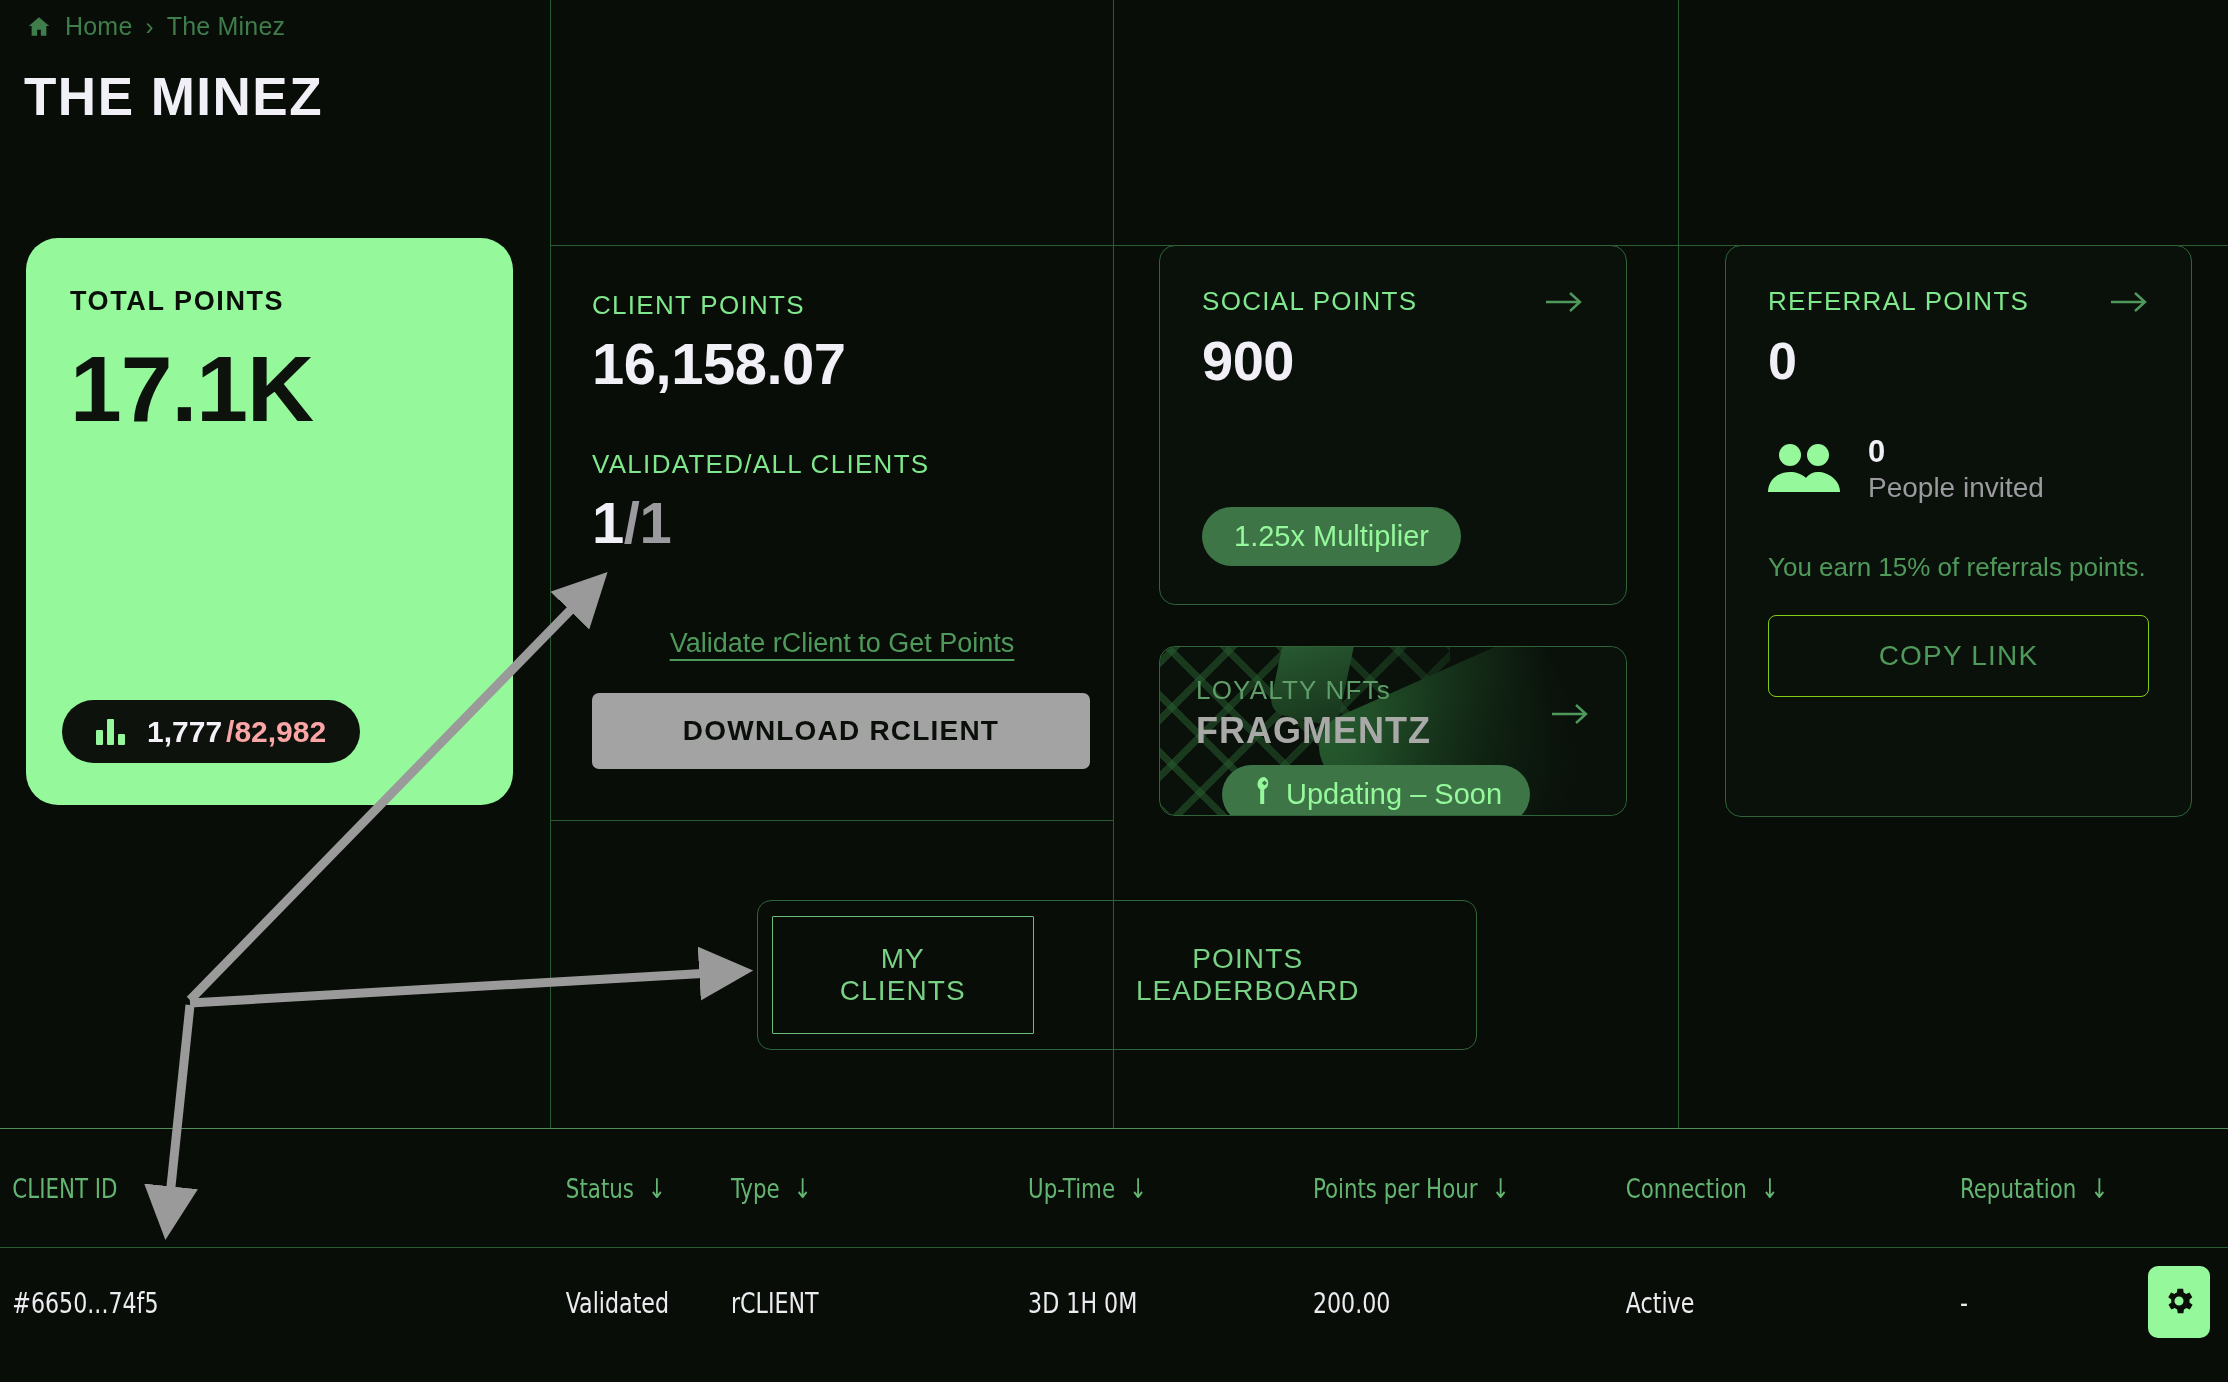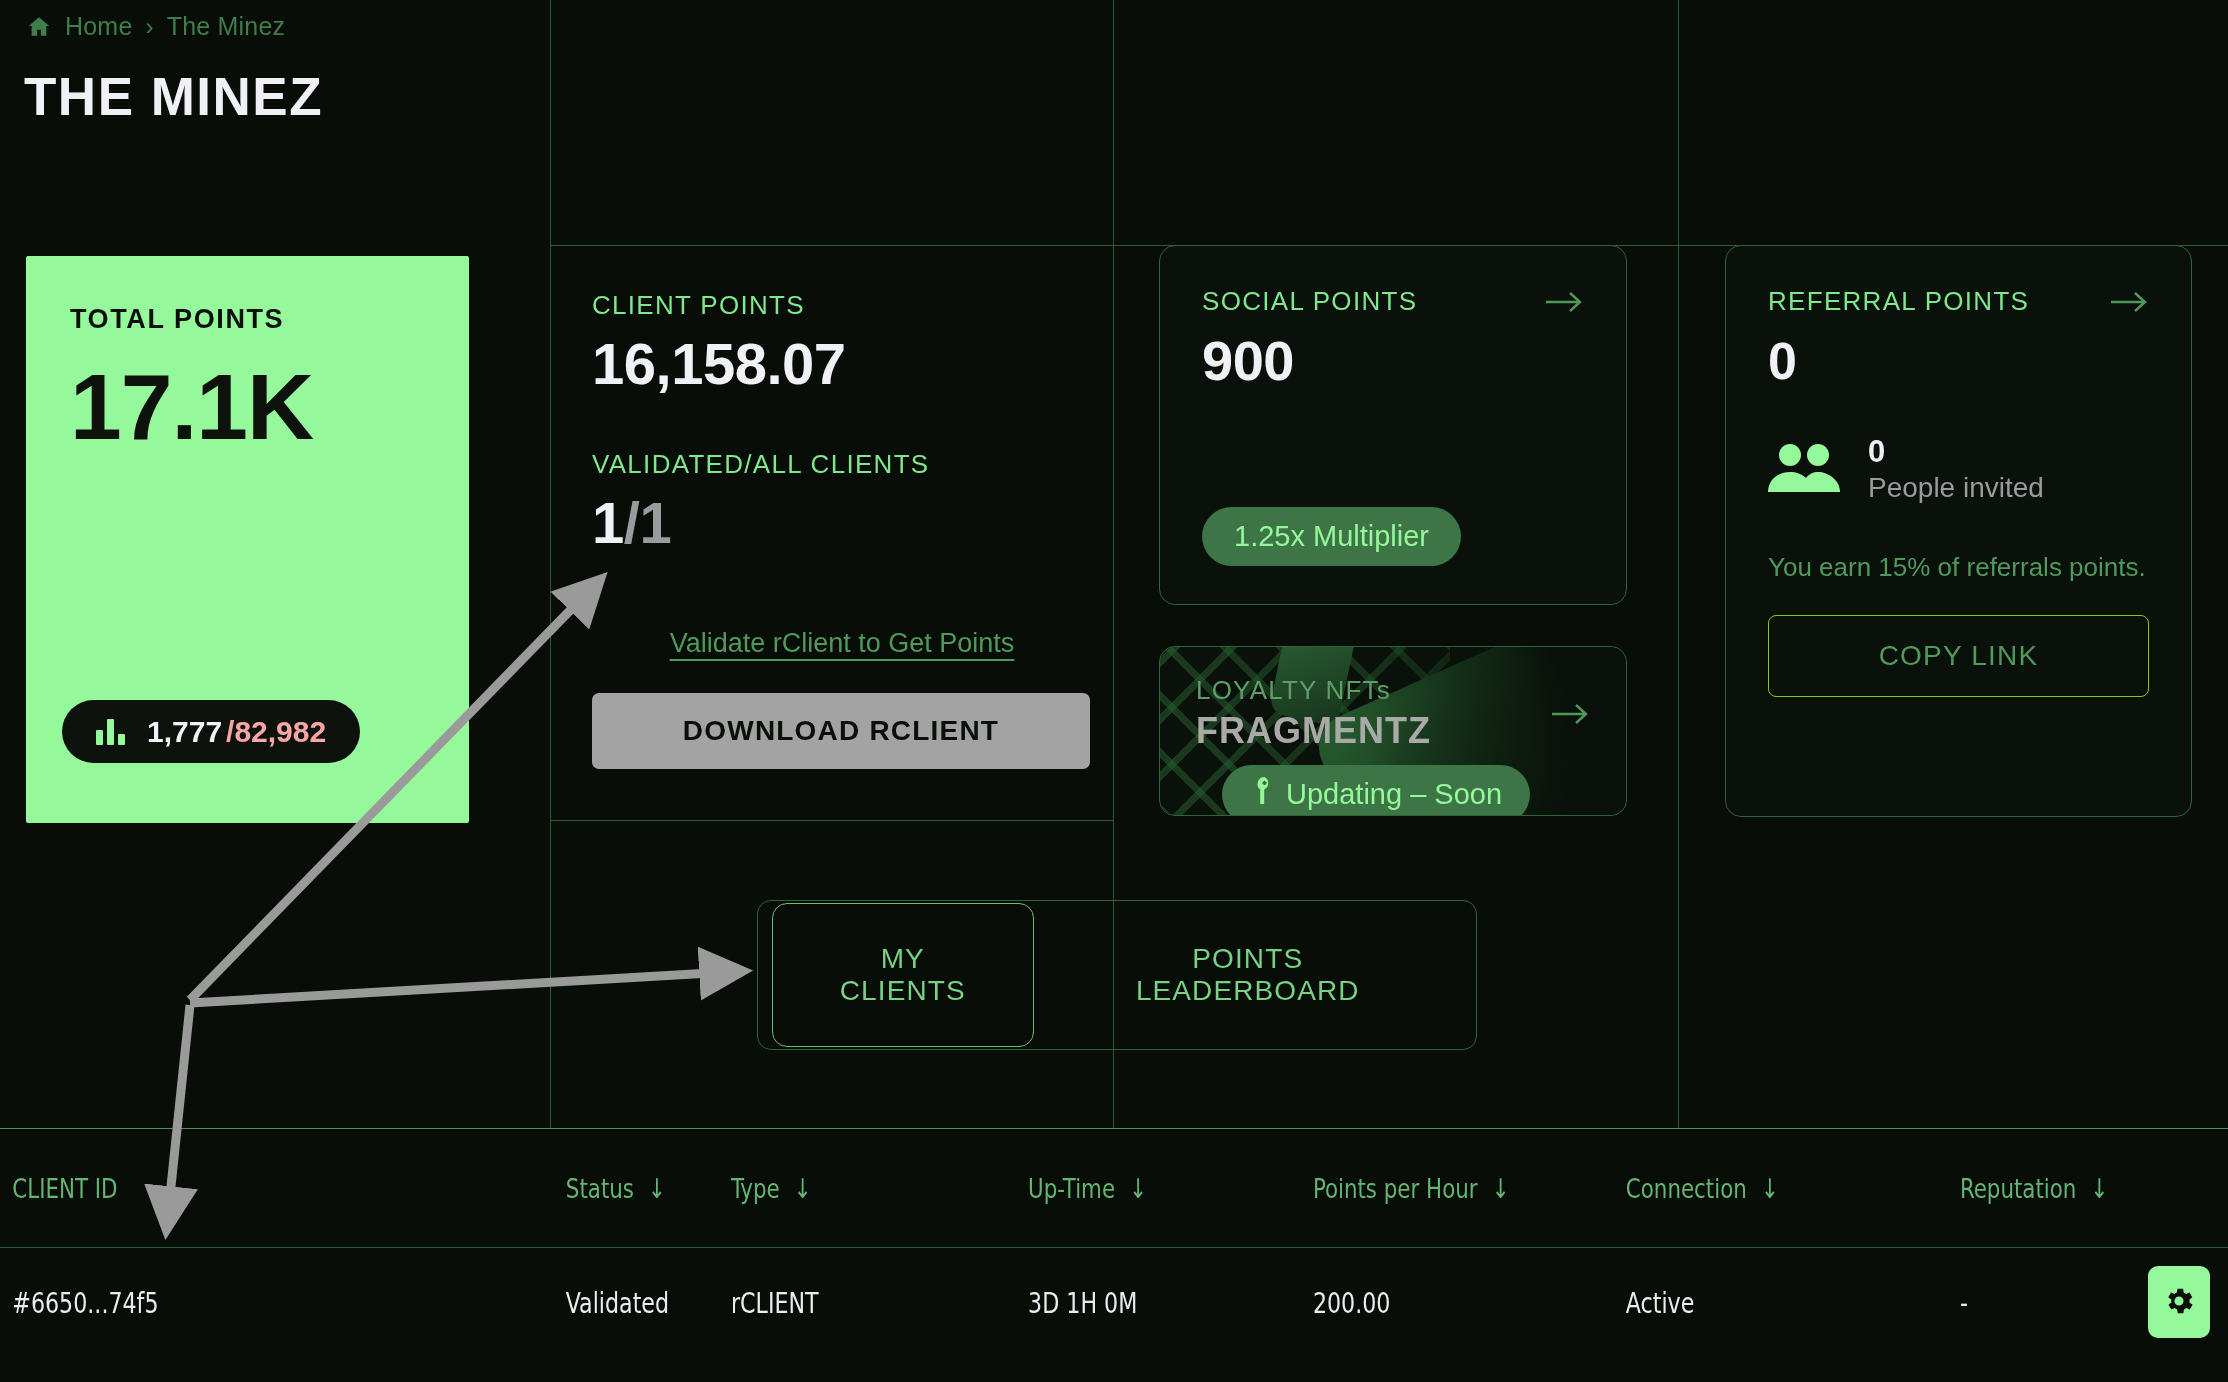--- a/index.html
+++ b/index.html
@@ -27,23 +27,23 @@
   .breadcrumb .crumb-current { color: #3f7d4b; }
 
   .page-title {
     position: absolute; left: 24px; top: 70px;
     font-size: 53px; font-weight: 800; letter-spacing: 1.5px;
     color: #f2f0f7; line-height: 1;
   }
 
   
   .total-card {
-    position: absolute; left: 26px; top: 256px;
-    width: 443px; height: 567px;
-    background: #95f99c; border-radius: 2px;
+    position: absolute; left: 26px; top: 238px;
+    width: 487px; height: 567px;
+    background: #95f99c; border-radius: 32px;
     padding: 48px 44px;
   }
   .total-card .tp-label {
     font-size: 27px; font-weight: 600; letter-spacing: 1.6px; color: #0a0f0a;
   }
   .total-card .tp-value {
     margin-top: 26px; font-size: 93px; font-weight: 800;
     letter-spacing: -1px; color: #0d120d; line-height: 1;
   }
   .tp-badge {
@@ -164,23 +164,23 @@
     font-size: 28px; letter-spacing: 1.2px; cursor: pointer;
   }
 
   
   .tabs {
     position: absolute; left: 757px; top: 900px; width: 720px; height: 150px;
     border: 1px solid #2f6338; border-radius: 14px;
     display: flex; align-items: center; padding: 0 14px; gap: 0;
   }
   .tab {
-    height: 144px; display: flex; align-items: center; justify-content: center;
+    height: 118px; display: flex; align-items: center; justify-content: center;
     font-size: 28px; letter-spacing: 1.1px; color: #78d184;
-    background: transparent; border: 1px solid transparent; border-radius: 15px;
+    background: transparent; border: 1px solid transparent; border-radius: 1px;
     font-family: "Liberation Sans", sans-serif; cursor: pointer; padding: 0 42px;
   }
   .tab.active { border-color: #6cbe78; width: 262px; }
 
   
   .table { position: absolute; left: 0; top: 1129px; width: 2228px; }
   .thead, .trow {
     display: grid;
     grid-template-columns: 330px 320px 320px 320px 320px 320px 298px;
     align-items: center;

